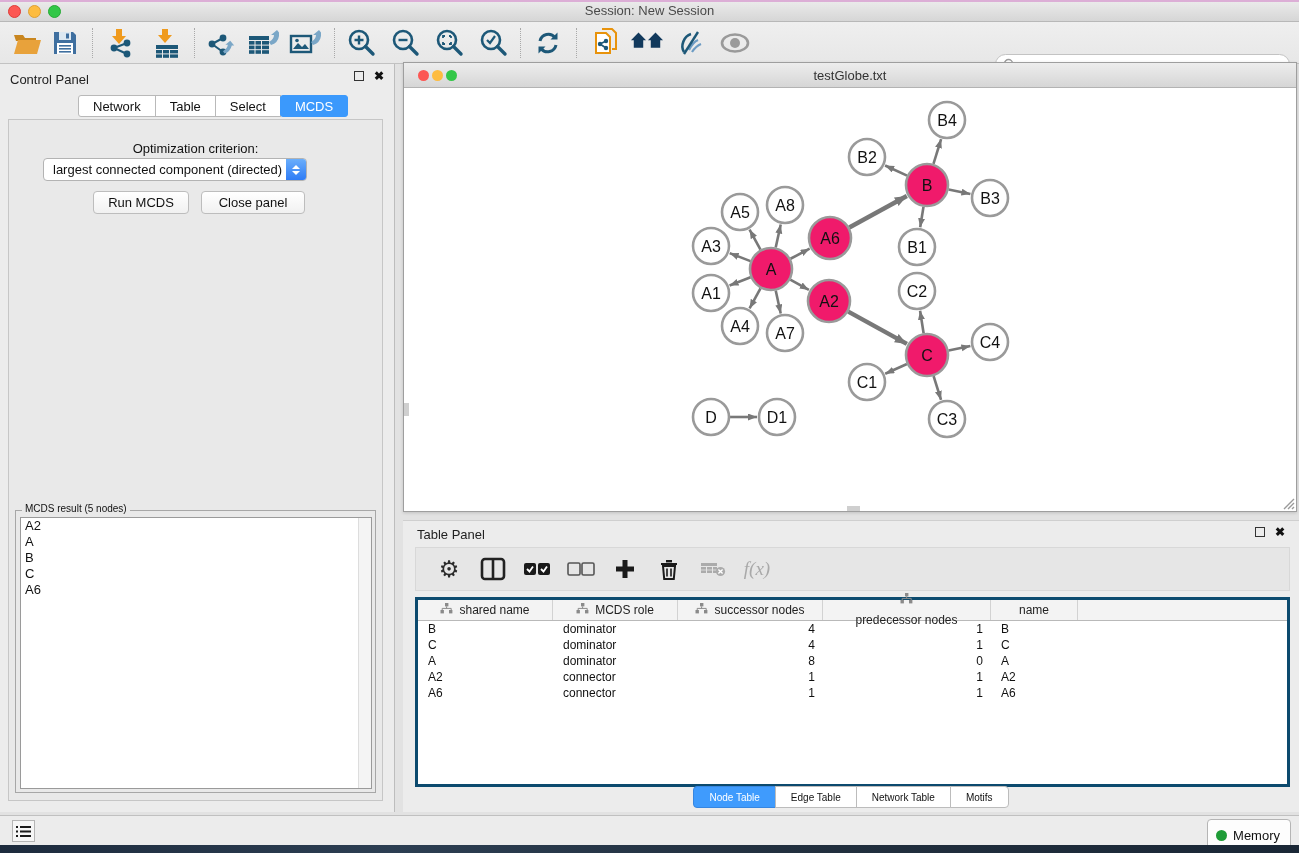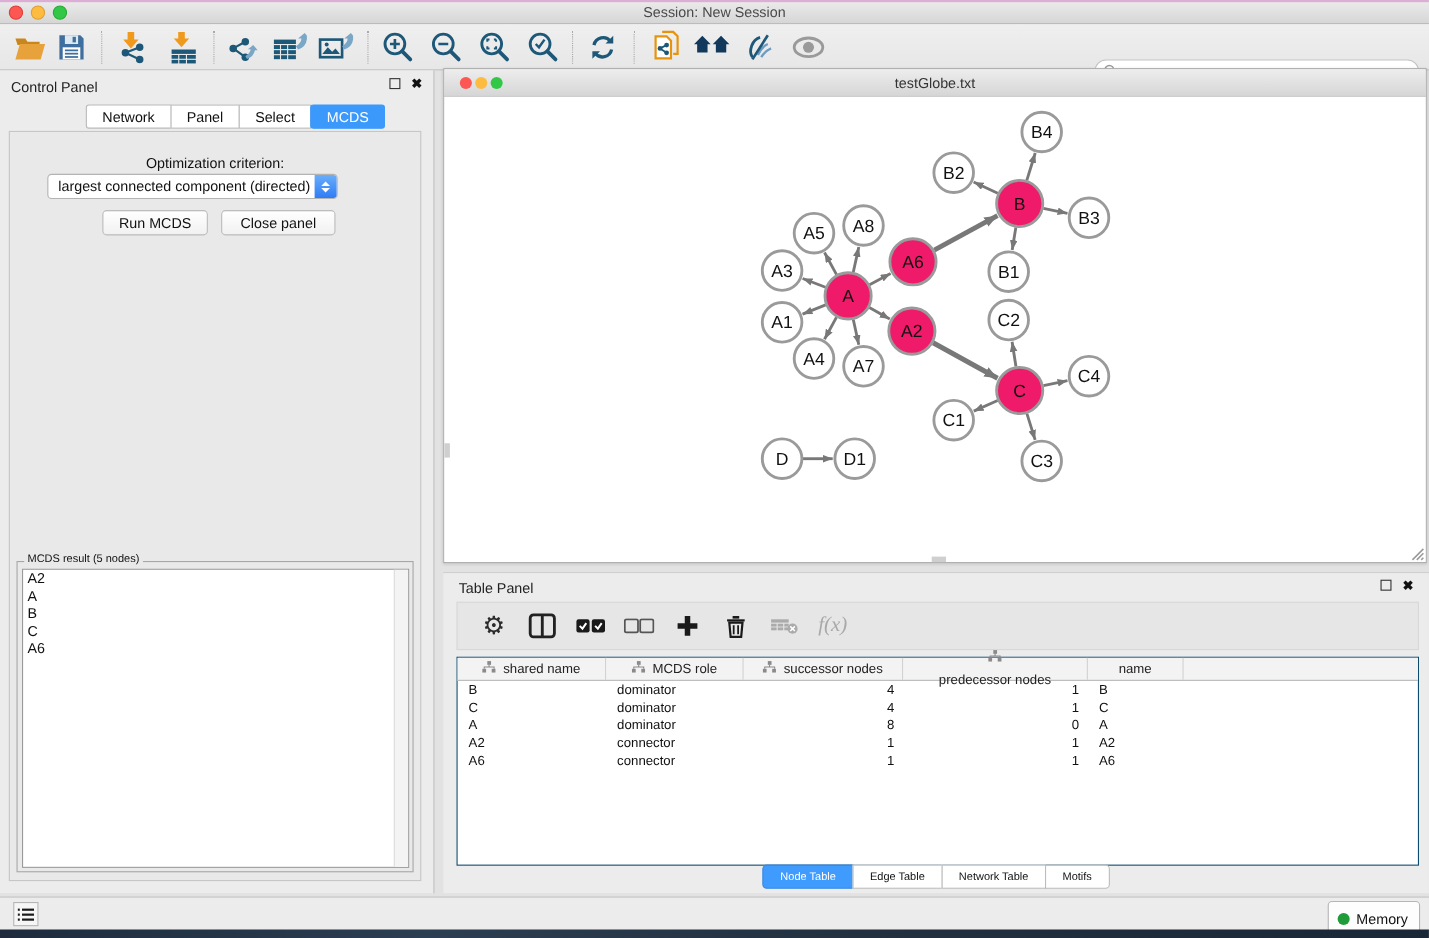--- a/index.html
+++ b/index.html
@@ -69,21 +69,21 @@
 
   
   .tpanel { position:absolute; left:403px; top:520px; width:896px; height:292px; background:#ececec; border-top:1px solid #cfcfcf; }
   .tpanel-head { position:absolute; left:14px; top:6px; font-size:13px; color:#222; }
   .tpanel .winbtns { right:14px; top:6px; }
   .ttoolbar { position:absolute; left:12px; top:26px; width:875px; height:44px; background:#e6e6e6; border:1px solid #d8d8d8;
     display:flex; align-items:center; gap:14px; padding-left:18px; }
   .tti { display:flex; align-items:center; justify-content:center; width:30px; height:30px; }
   .gear { font-size:23px; color:#2b2b2b; font-family:"DejaVu Sans", sans-serif; }
   .fx { font-family:"Liberation Serif", serif; font-style:italic; font-size:19px; color:#a9a9a9; }
-  .dtable { position:absolute; left:12px; top:76px; width:875px; height:190px; background:#fff; border:1px solid #0c4a6e; }
+  .dtable { position:absolute; left:12px; top:76px; width:875px; height:190px; background:#fff; border:3px solid #0c4a6e; }
   .thead { display:flex; height:21px; background:#f3f3f3; border-bottom:1px solid #b9b9b9; }
   .th { display:flex; align-items:center; justify-content:center; gap:6px; font-size:12px; color:#222;
     border-right:1px solid #d2d2d2; height:100%; }
   .trow { display:flex; height:16px; }
   .td { font-size:12px; color:#111; line-height:16px; padding-left:10px; white-space:nowrap; overflow:hidden; }
   .td.right { text-align:right; padding-left:0; padding-right:8px; }
   .ttabs { position:absolute; left:0; width:100%; bottom:4px; display:flex; justify-content:center; }
   .ttab { height:22px; padding:0 15px; font-size:10px; line-height:21px; background:#fff; border:1px solid #bcbcbc; margin-left:-1px; color:#111; }
   .ttab:first-child{ border-radius:4px 0 0 4px; margin-left:0;} .ttab:last-child{ border-radius:0 4px 4px 0;}
   .ttab.active { background:#3f9bfd; color:#fff; border-color:#3786e0; }
@@ -266,21 +266,21 @@
   </div>
 
   <div class="cpanel">
     <div class="cpanel-head">Control Panel</div>
     <div class="winbtns">
       <span class="floatbtn"></span>
       <span class="closebtn">✖</span>
     </div>
     <div class="ctabs">
         <div class="ctab">Network</div>
-        <div class="ctab">Panel</div>
+        <div class="ctab">Table</div>
         <div class="ctab">Select</div>
         <div class="ctab active">MCDS</div>
       </div>
     <div class="cbody">
       <div class="optlabel">Optimization criterion:</div>
       <div class="dropdown">
         <span>largest connected component (directed)</span>
         <span class="spin">
             <span class="up"></span>
             <span class="dn"></span>

